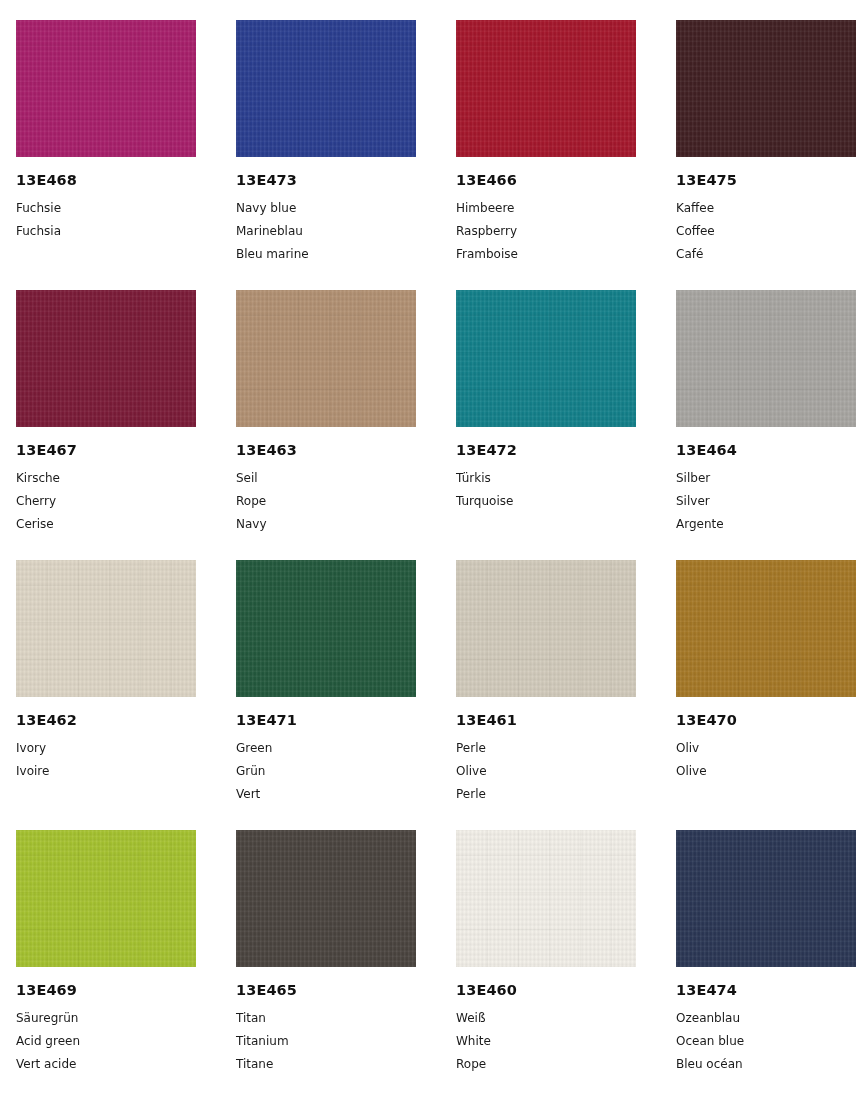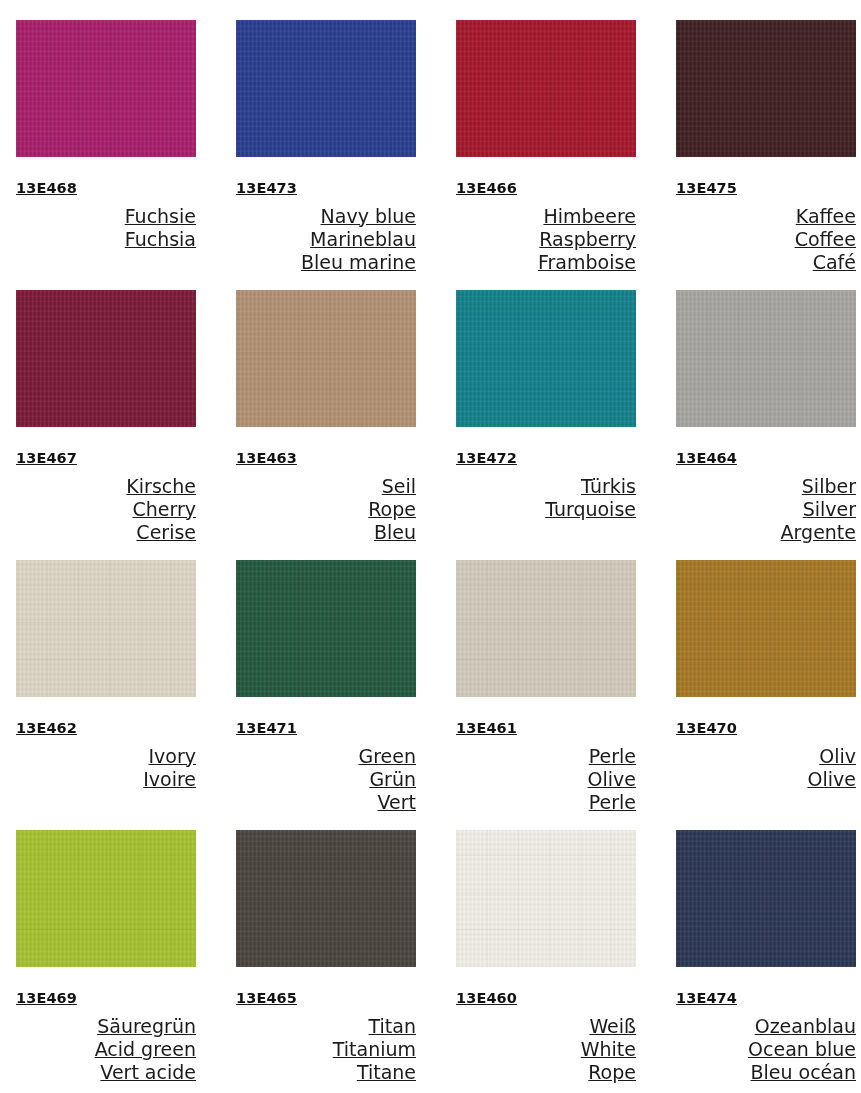--- a/index.html
+++ b/index.html
@@ -62,39 +62,37 @@
         rgba(0,0,0,0.000) 1px,
         rgba(0,0,0,0.000) 31px),
       repeating-linear-gradient(0deg,
         rgba(0,0,0,0.030) 0px,
         rgba(0,0,0,0.030) 1px,
         rgba(0,0,0,0.000) 1px,
         rgba(0,0,0,0.000) 37px);
     opacity: 0.85;
   }
   .swatch-info {
-    padding-top: 24px;
-    text-decoration: underline;
+    padding-top: 16px;
   }
   .swatch-code {
     font-size: 14.5px;
     font-weight: bold;
     line-height: 1;
     letter-spacing: 0.1px;
     color: #111111;
   }
   .swatch-names {
     margin-top: 9px;
   }
   .swatch-name {
-    font-size: 19px;
+    font-size: 12px;
     line-height: 23px;
     color: #1b1b1b;
     white-space: nowrap;
-    text-align: right;
   }
 </style>
 </head>
 <body style="background: rgb(255, 255, 255);">
 
 <div id="swatch-grid">
     <div class="swatch-card">
       <div class="swatch-chip" style="background-color: rgb(168, 31, 107);"></div>
       <div class="swatch-info">
         <div class="swatch-code">13E468</div>
@@ -148,21 +146,21 @@
         </div>
       </div>
     </div>
     <div class="swatch-card">
       <div class="swatch-chip" style="background-color: rgb(178, 145, 115);"></div>
       <div class="swatch-info">
         <div class="swatch-code">13E463</div>
         <div class="swatch-names">
           <div class="swatch-name">Seil</div>
           <div class="swatch-name">Rope</div>
-          <div class="swatch-name">Bleu</div>
+          <div class="swatch-name">Navy</div>
         </div>
       </div>
     </div>
     <div class="swatch-card">
       <div class="swatch-chip" style="background-color: rgb(19, 128, 138);"></div>
       <div class="swatch-info">
         <div class="swatch-code">13E472</div>
         <div class="swatch-names">
           <div class="swatch-name">Türkis</div>
           <div class="swatch-name">Turquoise</div>

